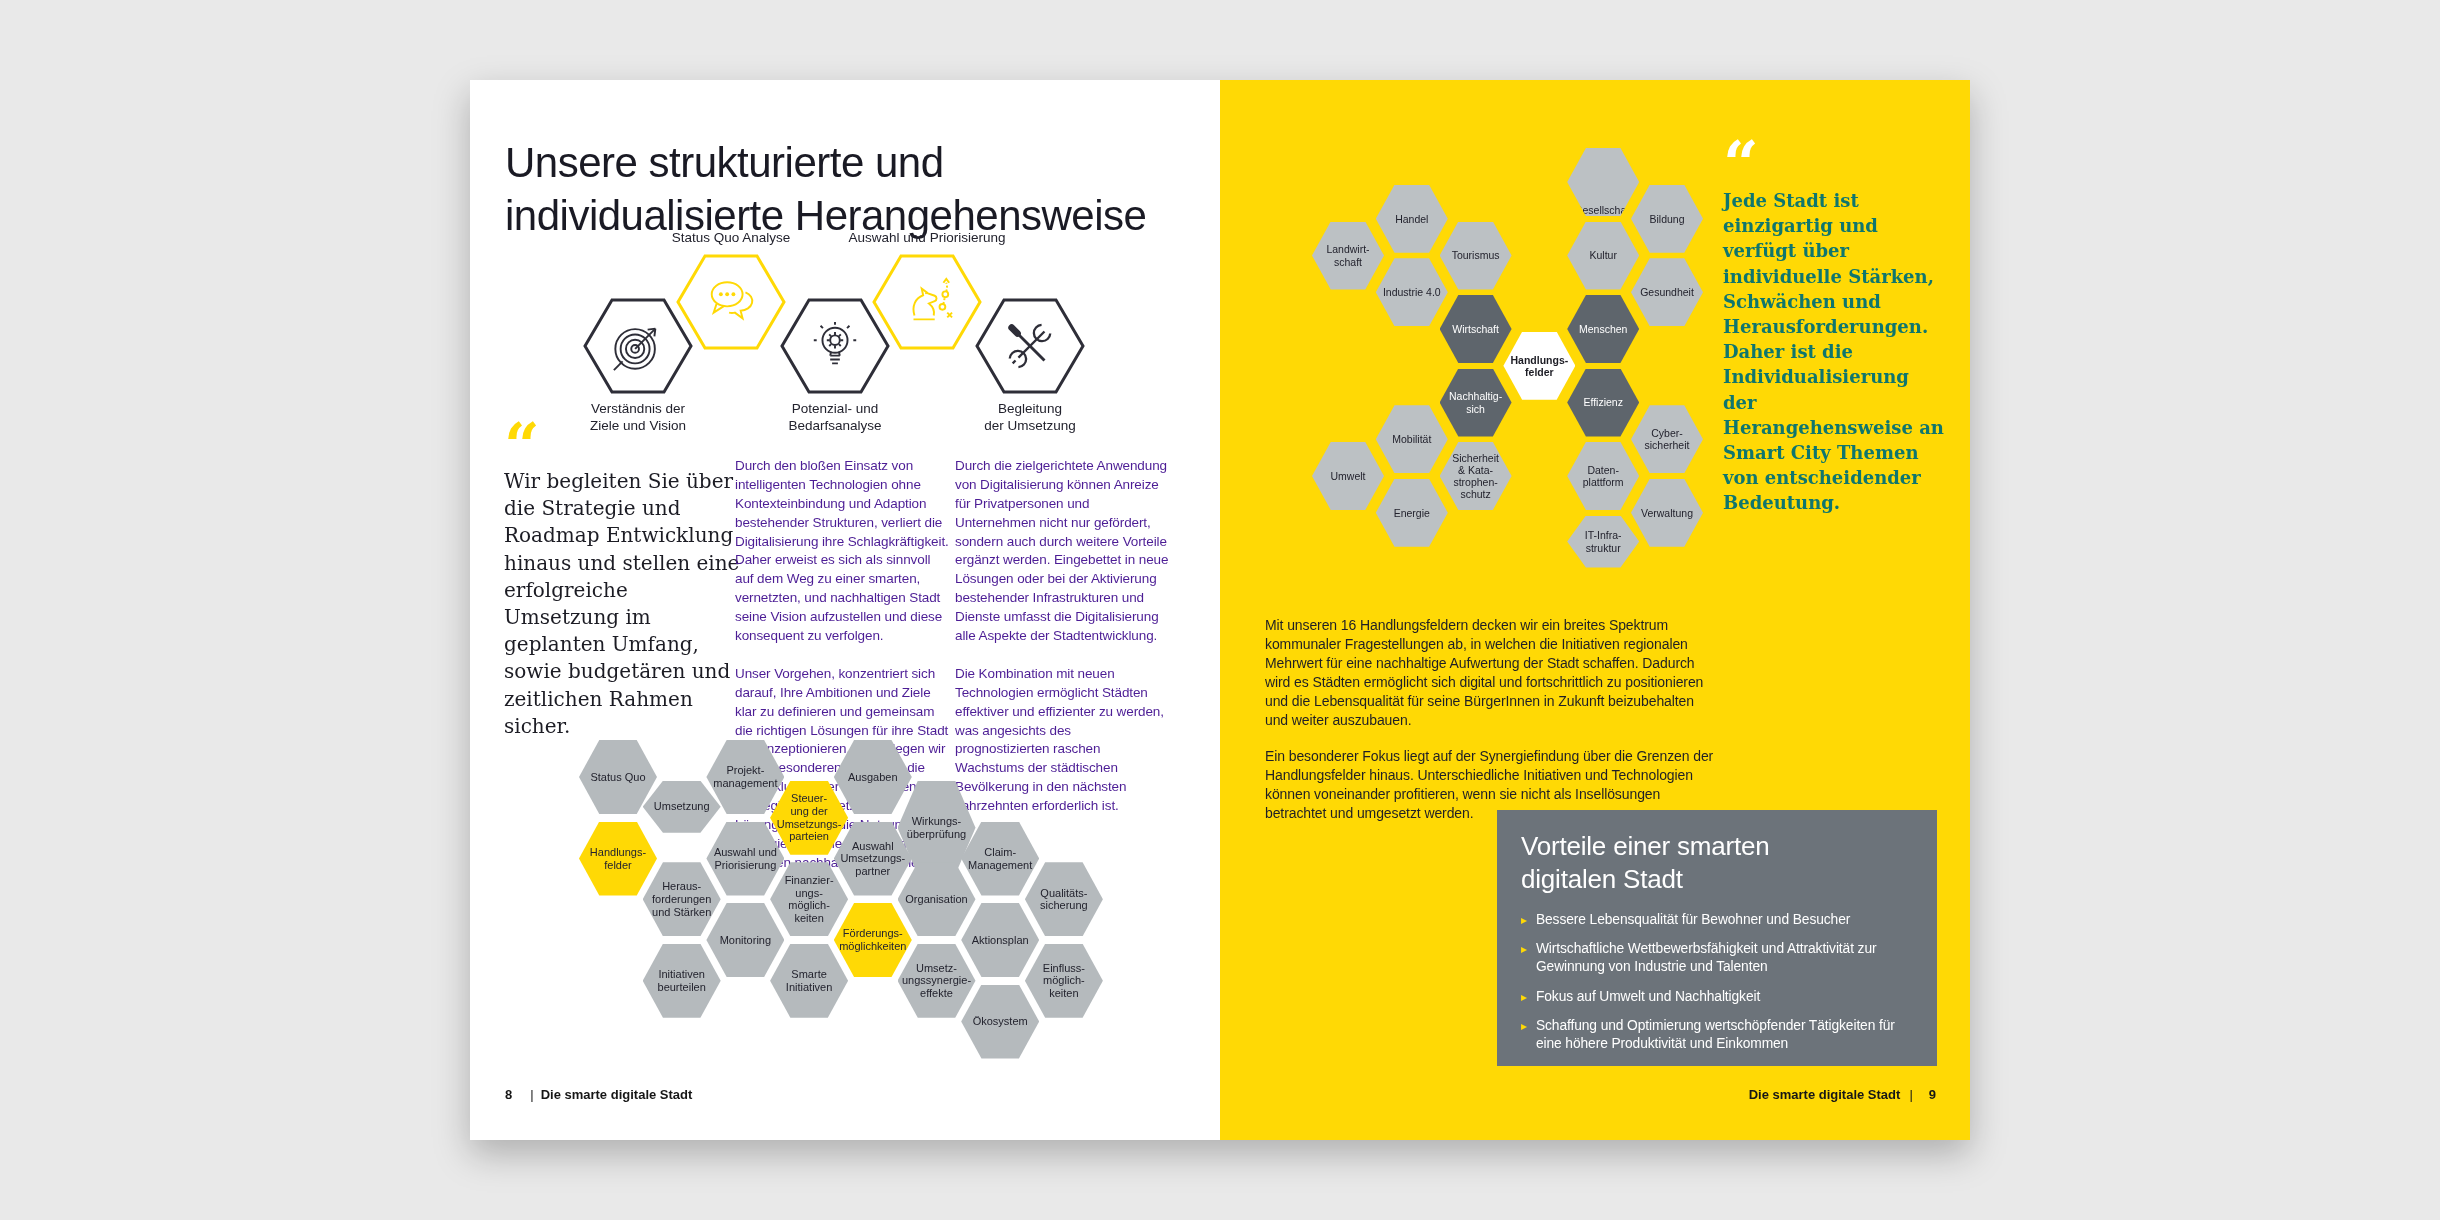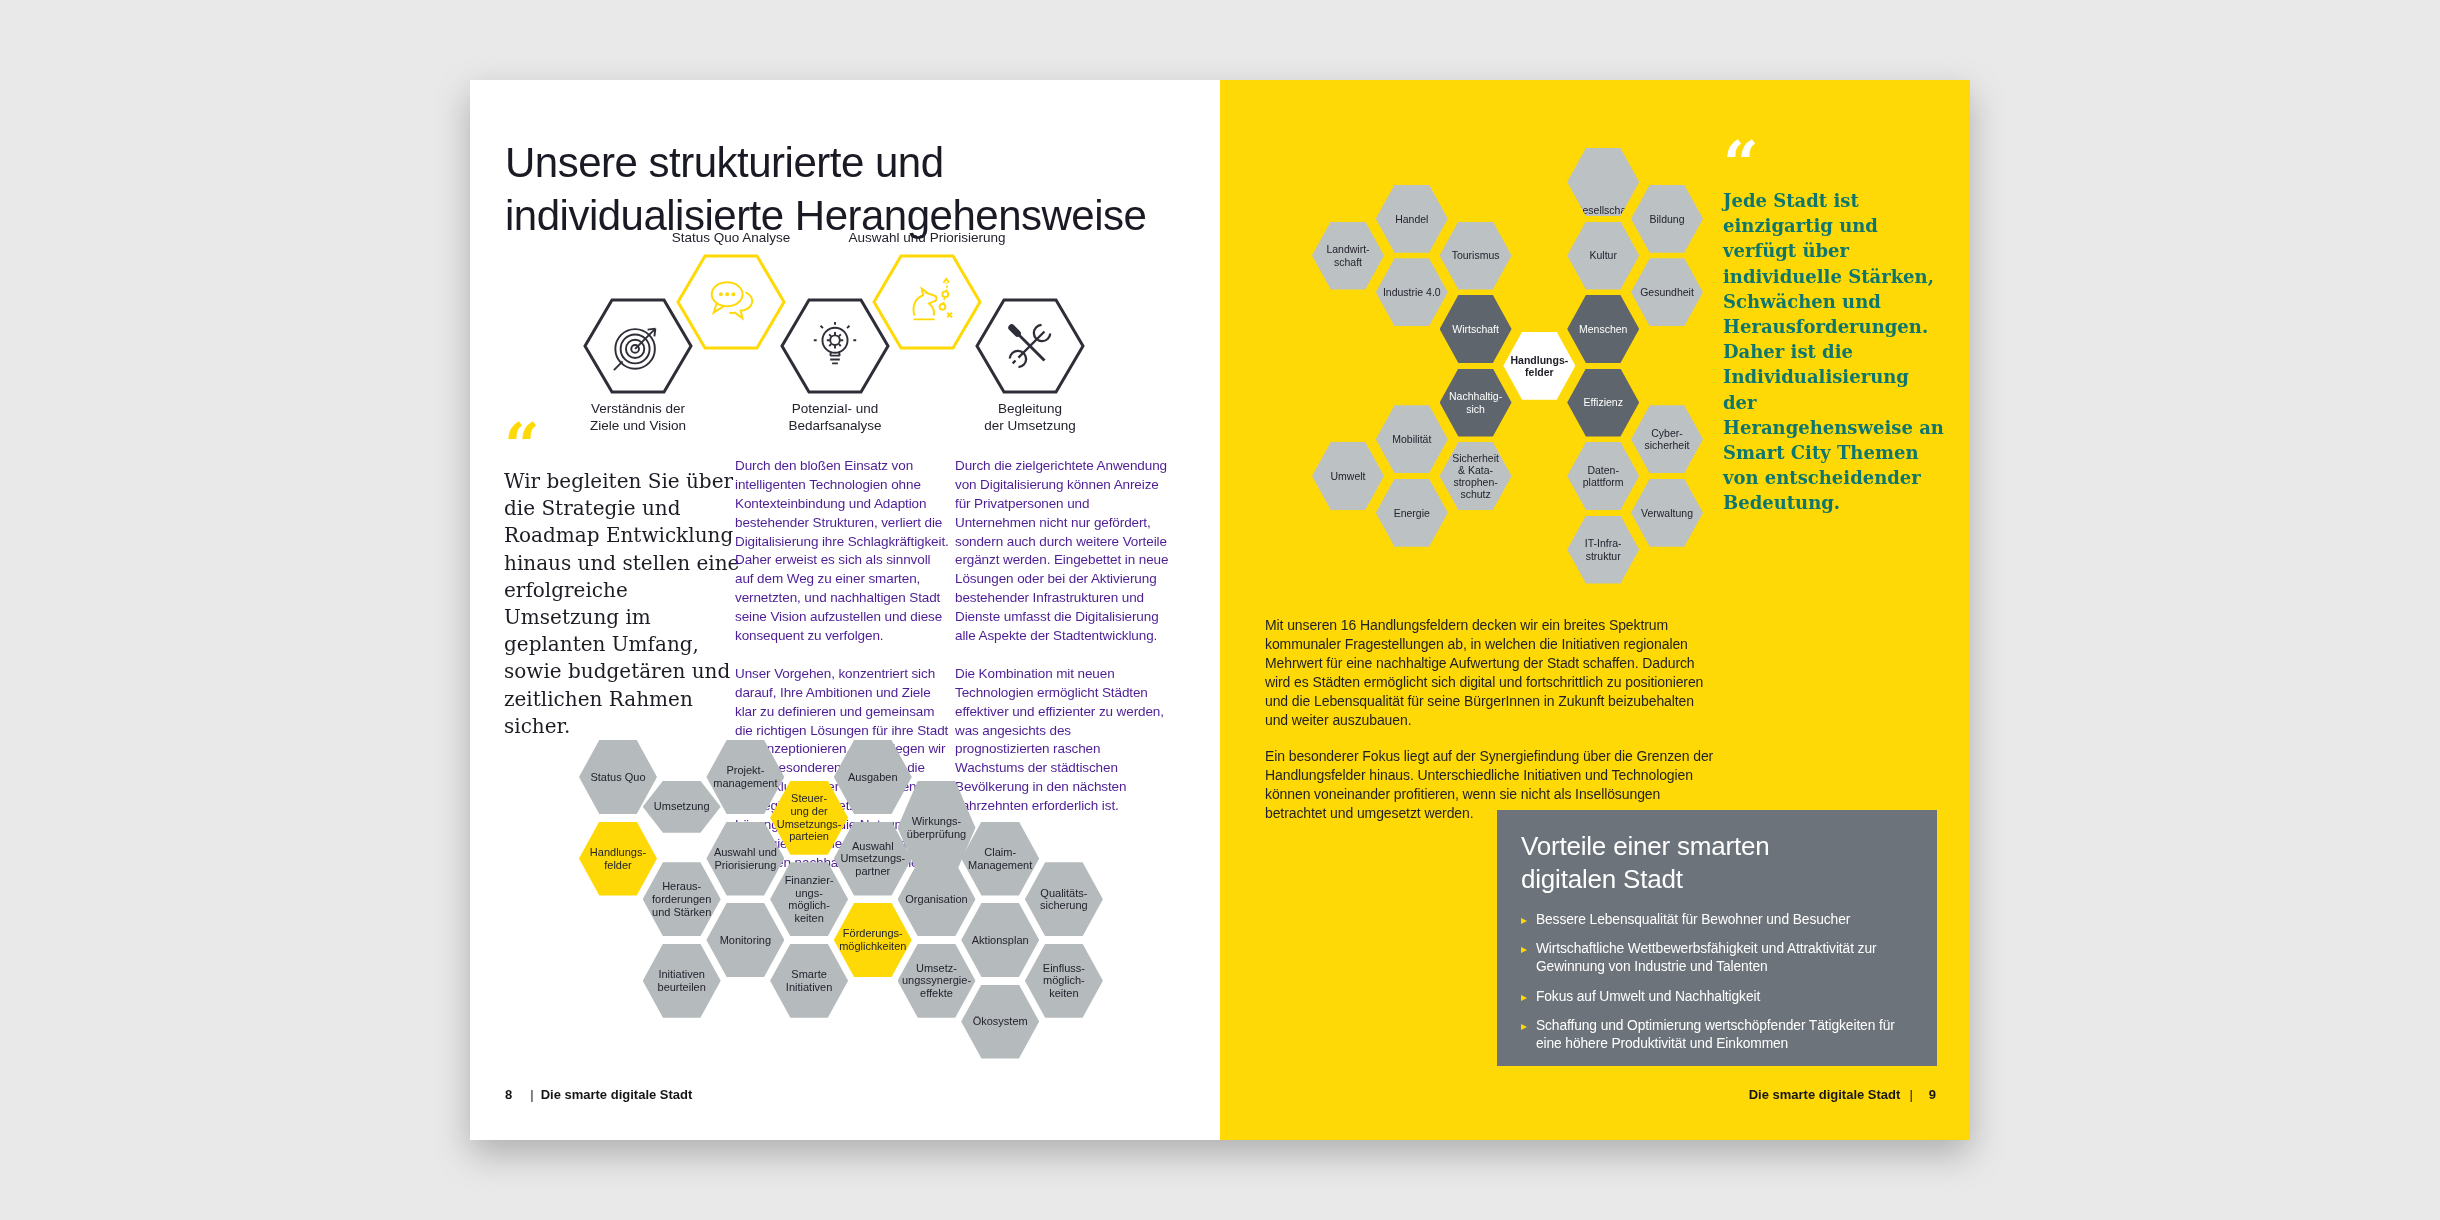--- a/index.html
+++ b/index.html
@@ -261,21 +261,21 @@
 strophen-
 schutz</span></div>
         <div class="hex white" style="width: 72px; height: 68px; left: 283.4px; top: 251.75px;"><span>Handlungs-
 felder</span></div>
         <div class="hex gray" style="width: 72px; height: 68px; left: 347.2px; top: 68px; align-items: flex-end;"><span>Gesellschaft</span></div>
         <div class="hex gray" style="width: 72px; height: 68px; left: 347.2px; top: 141.5px;"><span>Kultur</span></div>
         <div class="hex dark" style="width: 72px; height: 68px; left: 347.2px; top: 215px;"><span>Menschen</span></div>
         <div class="hex dark" style="width: 72px; height: 68px; left: 347.2px; top: 288.5px;"><span>Effizienz</span></div>
         <div class="hex gray" style="width: 72px; height: 68px; left: 347.2px; top: 362px;"><span>Daten-
 plattform</span></div>
-        <div class="hex gray" style="width: 72px; height: 68px; left: 347.2px; top: 435.5px;"><span>IT-Infra-
+        <div class="hex gray" style="width: 72px; height: 52px; left: 347.2px; top: 435.5px;"><span>IT-Infra-
 struktur</span></div>
         <div class="hex gray" style="width: 72px; height: 68px; left: 411px; top: 104.75px;"><span>Bildung</span></div>
         <div class="hex gray" style="width: 72px; height: 68px; left: 411px; top: 178.25px;"><span>Gesundheit</span></div>
         <div class="hex gray" style="width: 72px; height: 68px; left: 411px; top: 325.25px;"><span>Cyber-
 sicherheit</span></div>
         <div class="hex gray" style="width: 72px; height: 68px; left: 411px; top: 398.75px;"><span>Verwaltung</span></div>
       </div>
 
     <div class="rquote">
       <div class="quote-mark white">“</div>

